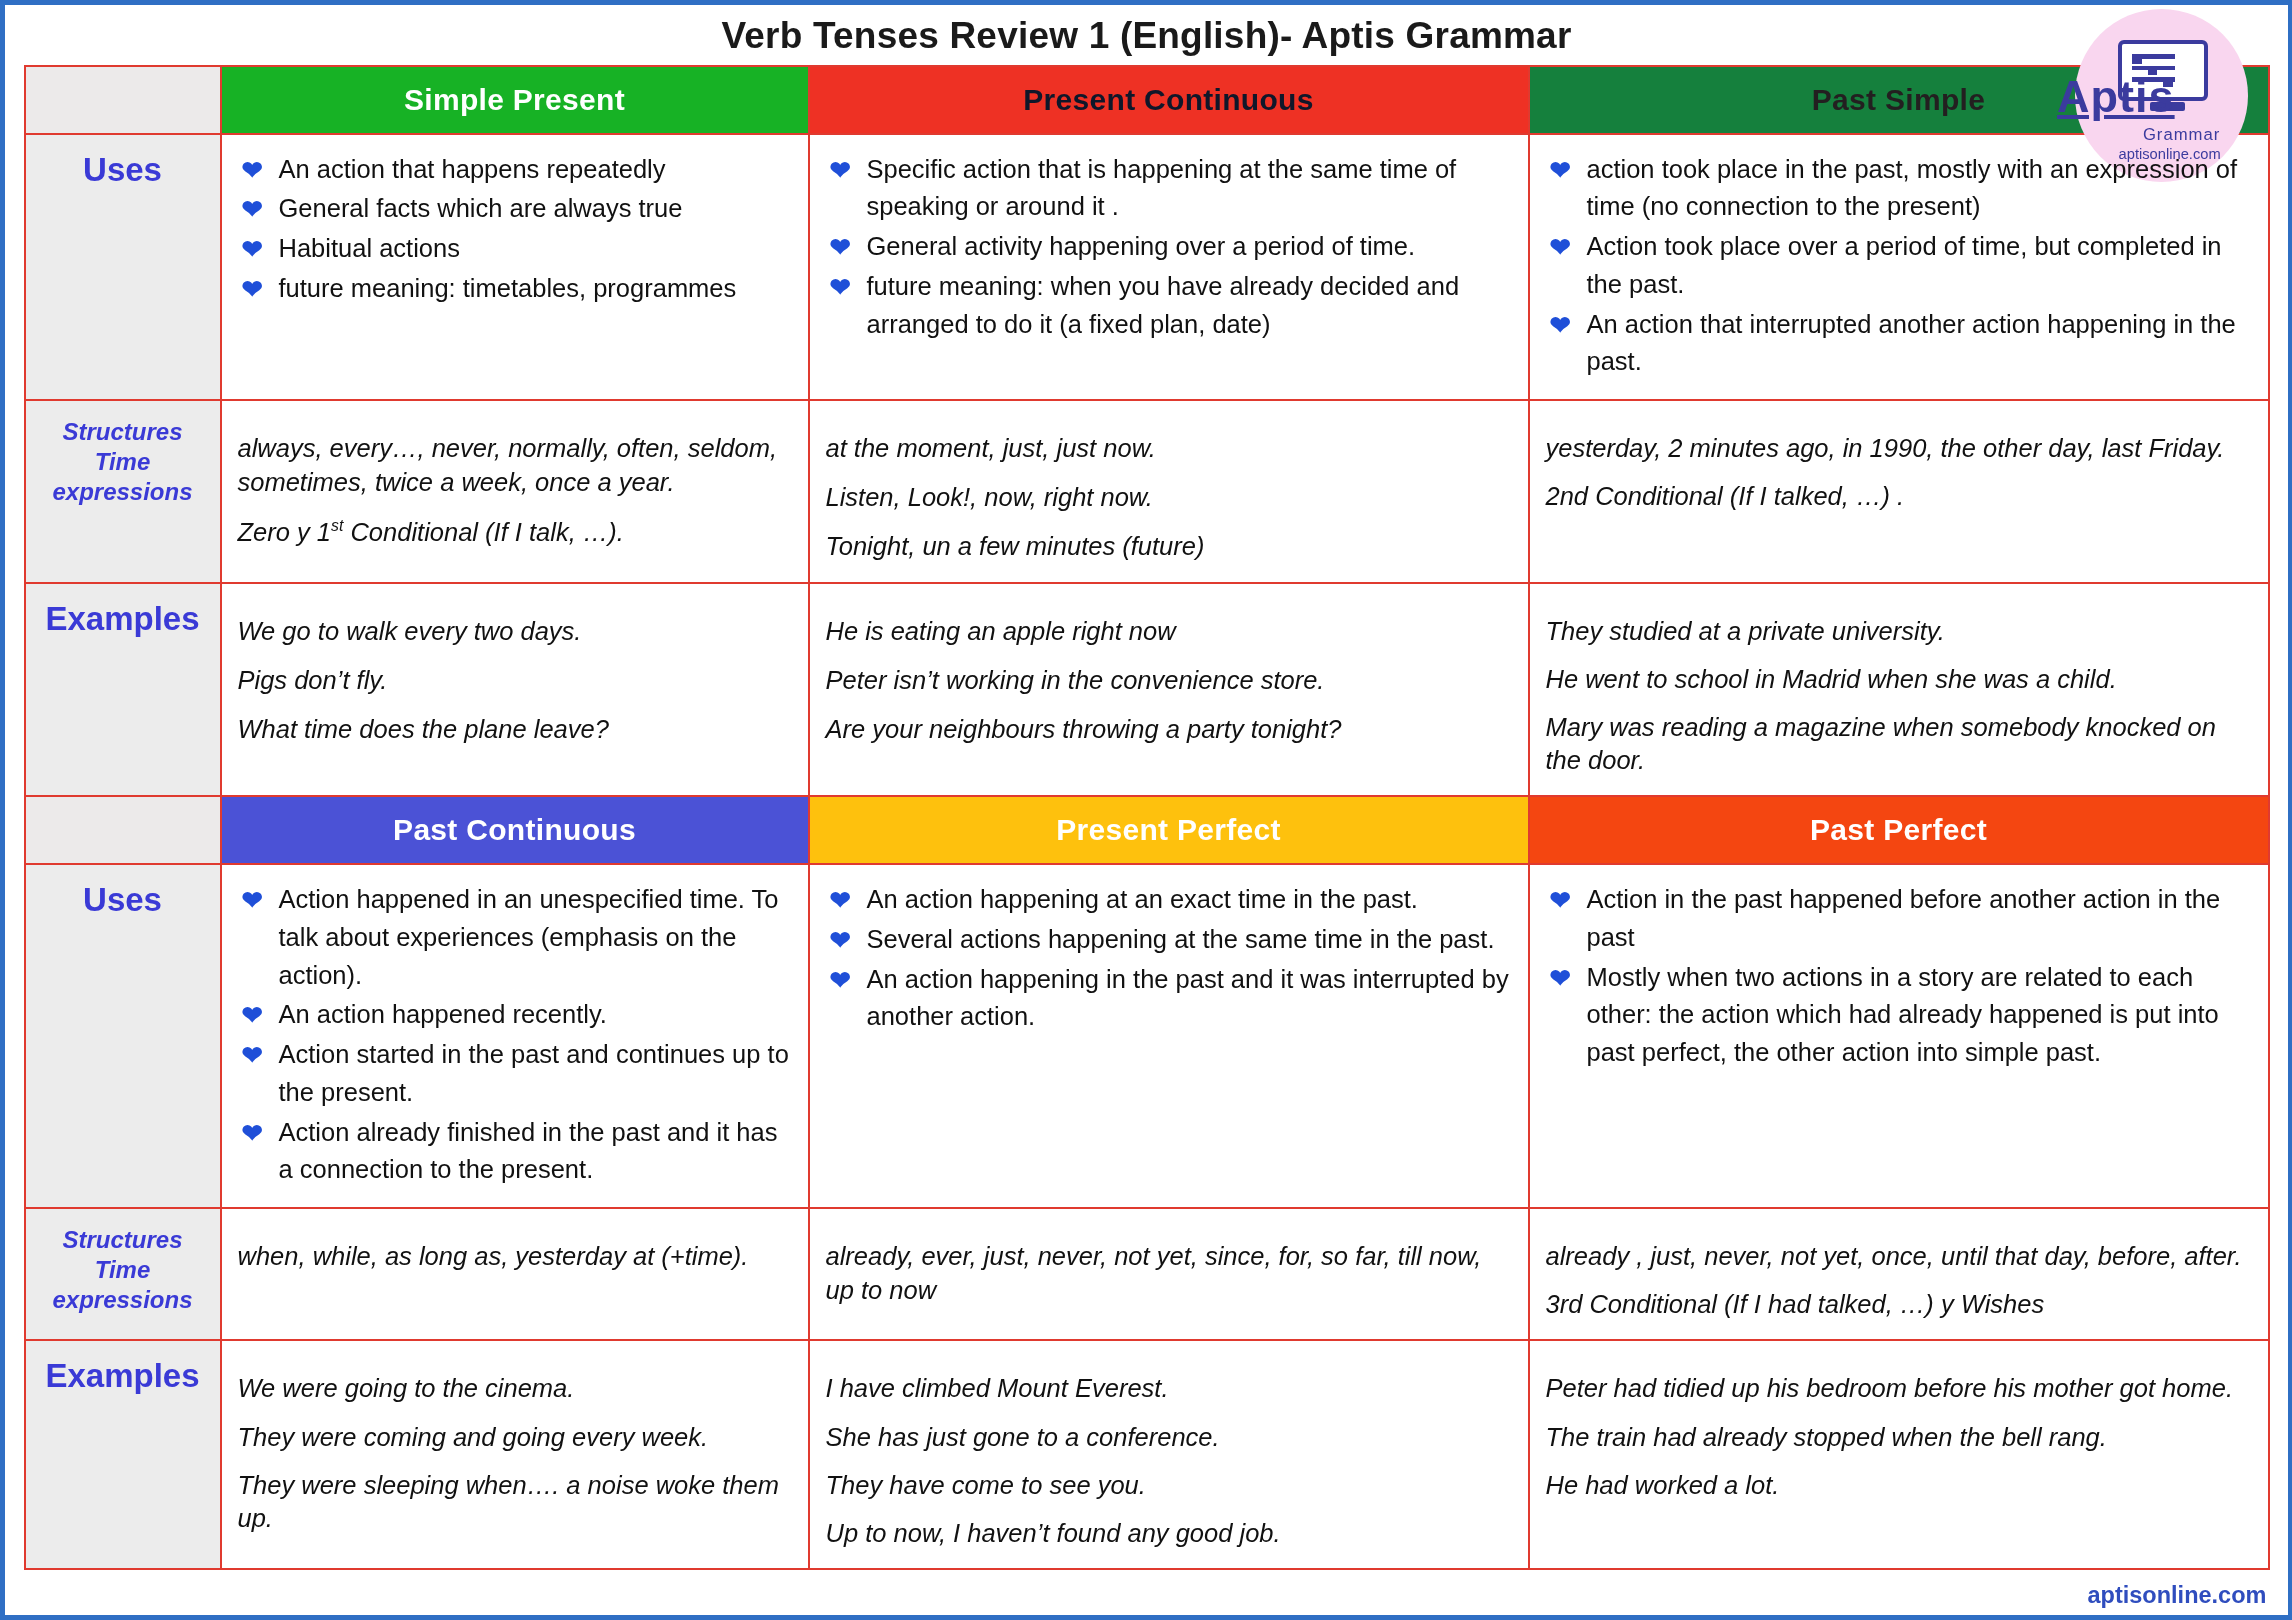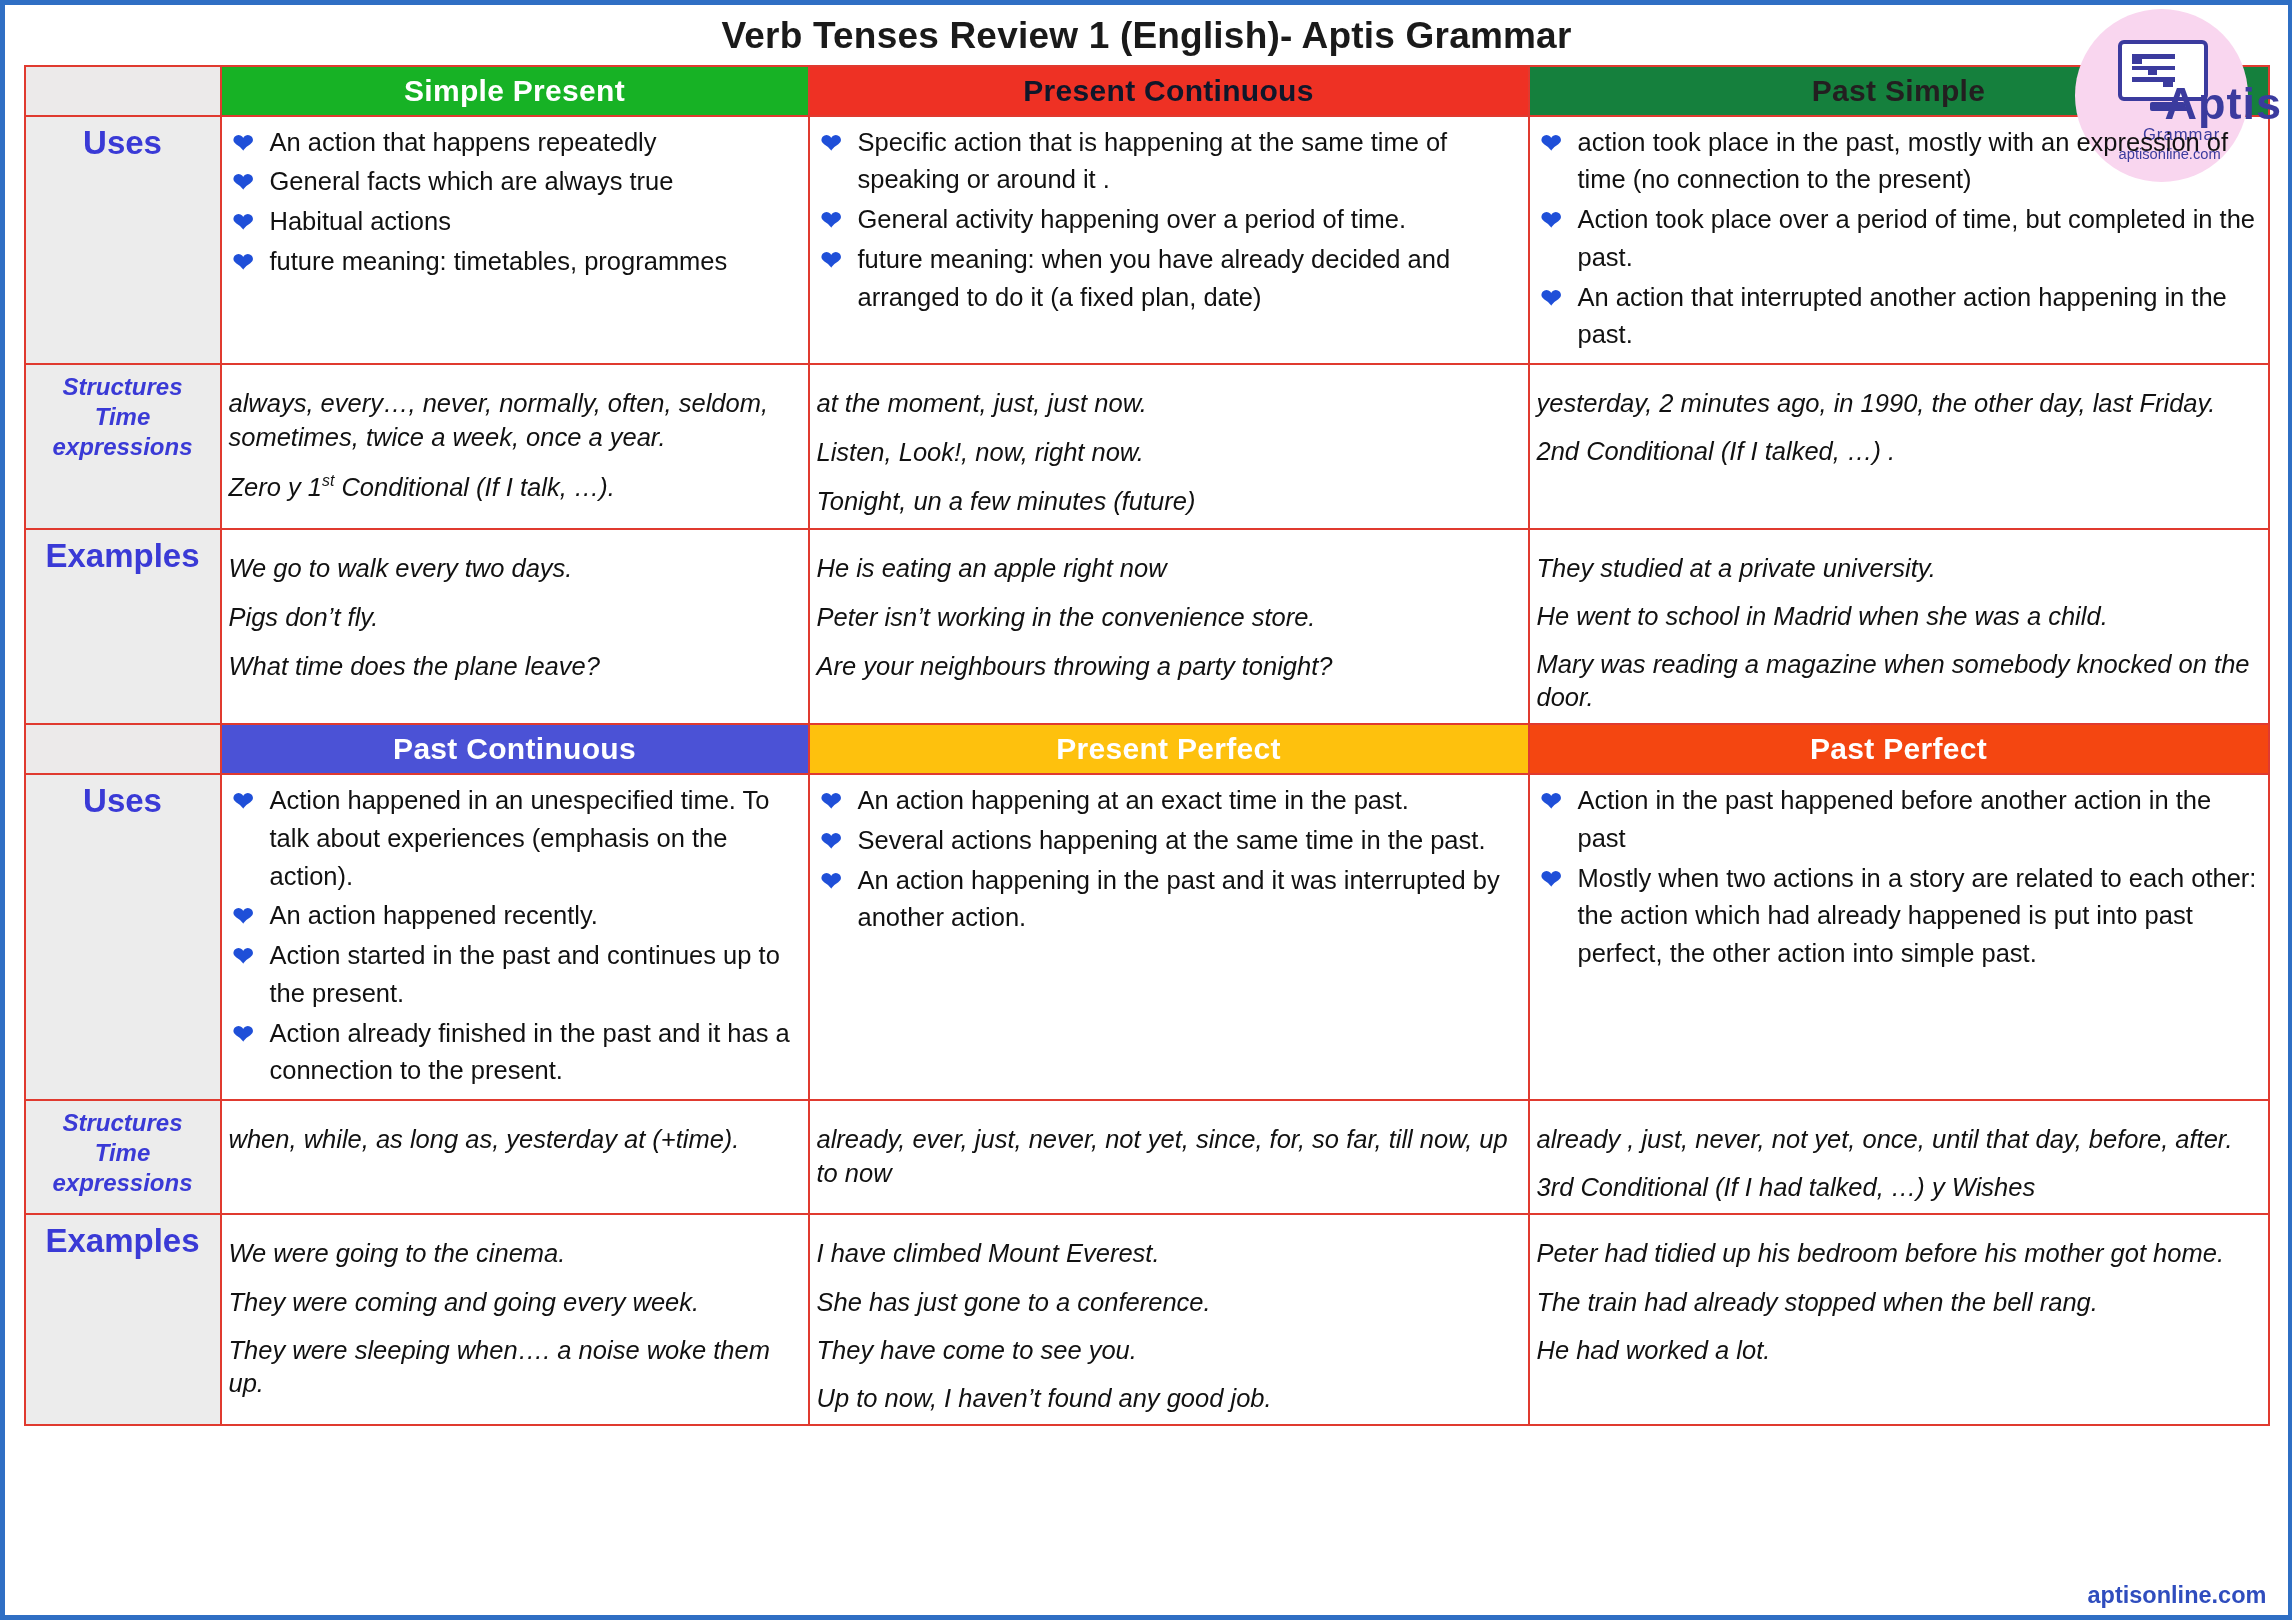--- a/index.html
+++ b/index.html
@@ -28,21 +28,21 @@
   }
   table.grid {
     width: 2245px;
     margin: 0 auto;
     border-collapse: collapse;
     table-layout: fixed;
   }
   table.grid td, table.grid th {
     border: 2px solid #e03a2f;
     vertical-align: top;
-    padding: 7px;
+    padding: 16px;
   }
   col.c-label { width: 196px; }
   col.c-a { width: 588px; }
   col.c-b { width: 720px; }
   col.c-c { width: 740px; }
 
   .hdr {
     text-align: center;
     font-size: 30px;
     font-weight: bold;
@@ -147,27 +147,28 @@
     display: block;
     height: 4.9px; margin-bottom: 6.9px;
     background: #3b3b9e;
     width: 43px;
   }
   .logo .lines i.sq {
     width: 9.8px; height: 9.8px; float: left; margin-right: 5.9px;
   }
   .logo .brand {
     position: absolute;
-    left: 0; top: 71px;
+    left: 0; top: 64px;
     width: 225px;
-    text-align: right;
+    text-align: left;
     font-size: 45px;
     font-weight: bold;
     color: #3b3b9e;
     letter-spacing: 1px;
+    text-decoration: underline;
   }
   .logo .brand-sub {
     position: absolute;
     left: 12px; top: 118px;
     width: 225px;
     text-align: center;
     font-size: 16.7px;
     color: #3b3b9e;
     letter-spacing: 1px;
   }

